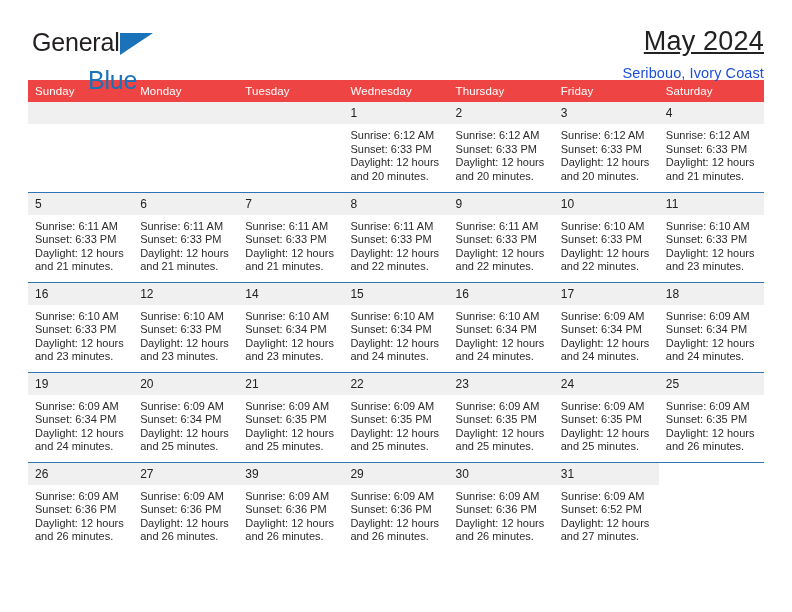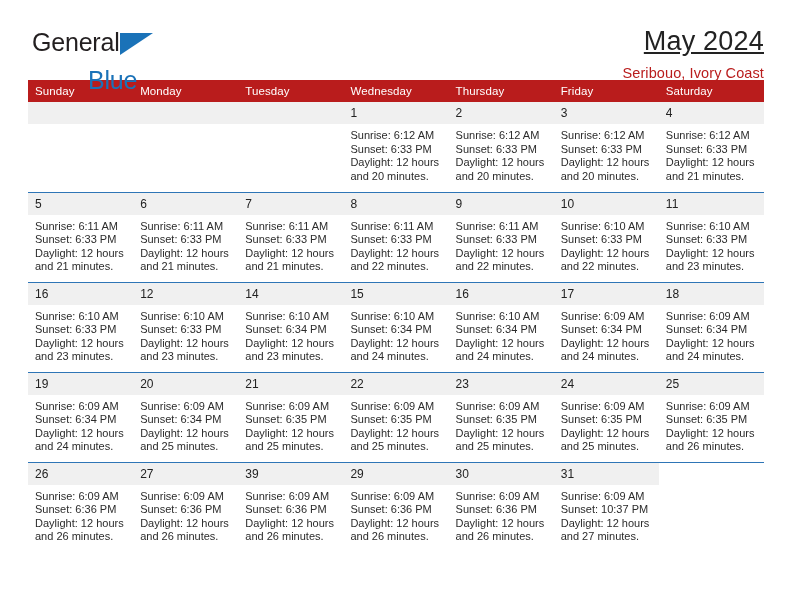--- a/index.html
+++ b/index.html
@@ -60,34 +60,34 @@
   .cal-title {
     font-size: 27px;
     color: #222222;
     font-weight: normal;
     letter-spacing: 0.2px;
     line-height: 1.15;
     text-decoration: underline;
   }
   .cal-sub {
     font-size: 14.5px;
-    color: #b91c1c;
+    color: #1d4ed8;
     margin-top: 8px;
     letter-spacing: 0.1px;
   }
 
   
   .calendar {
     width: 736px;
     border-collapse: collapse;
     table-layout: fixed;
     margin-top: 6px;
   }
   .calendar th {
-    background: #b91c1c;
+    background: #ef4444;
     color: #ffffff;
     font-size: 11.5px;
     font-weight: normal;
     text-align: left;
     padding: 5px 0 5px 7px;
     height: 22px;
     letter-spacing: 0.1px;
   }
   .calendar td {
     vertical-align: top;
@@ -429,21 +429,21 @@
               <div>Sunrise: 6:09 AM</div>
               <div>Sunset: 6:36 PM</div>
               <div>Daylight: 12 hours</div>
               <div>and 26 minutes.</div>
             </div>
           </td>
           <td>
             <div class="daynum">31</div>
             <div class="cell-body">
               <div>Sunrise: 6:09 AM</div>
-              <div>Sunset: 10:37 PM</div>
+              <div>Sunset: 6:52 PM</div>
               <div>Daylight: 12 hours</div>
               <div>and 27 minutes.</div>
             </div>
           </td>
           <td>
             <div class="daynum empty" style="background: transparent;"></div>
           </td>
         </tr>
       </tbody>
   </table>

